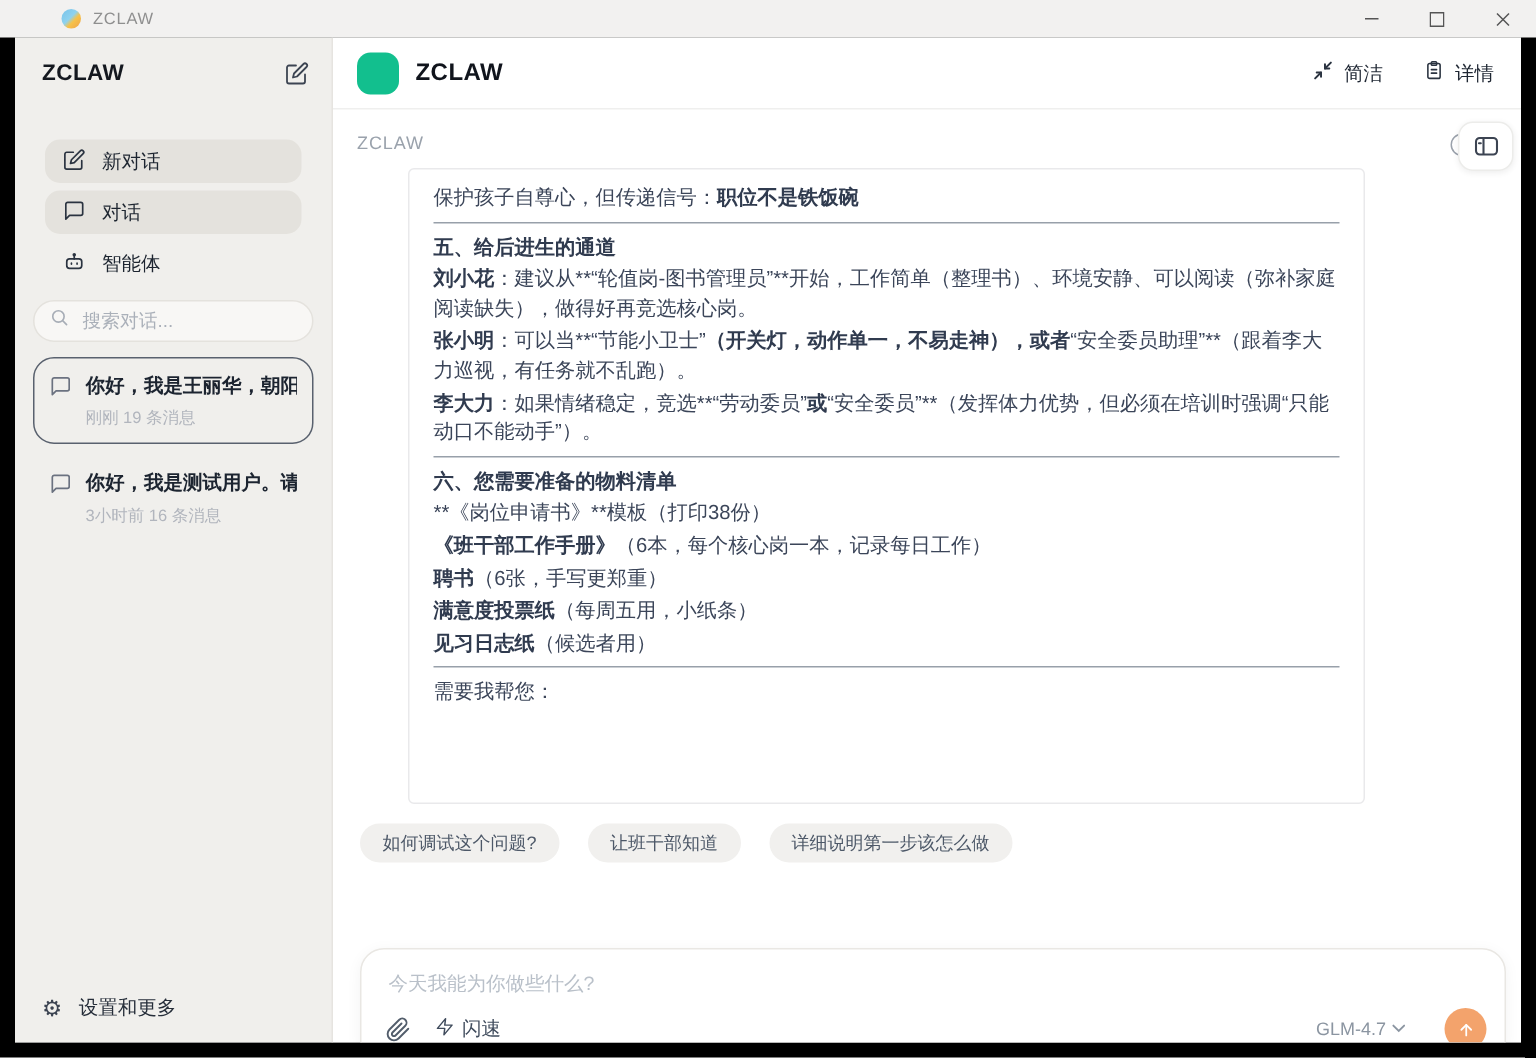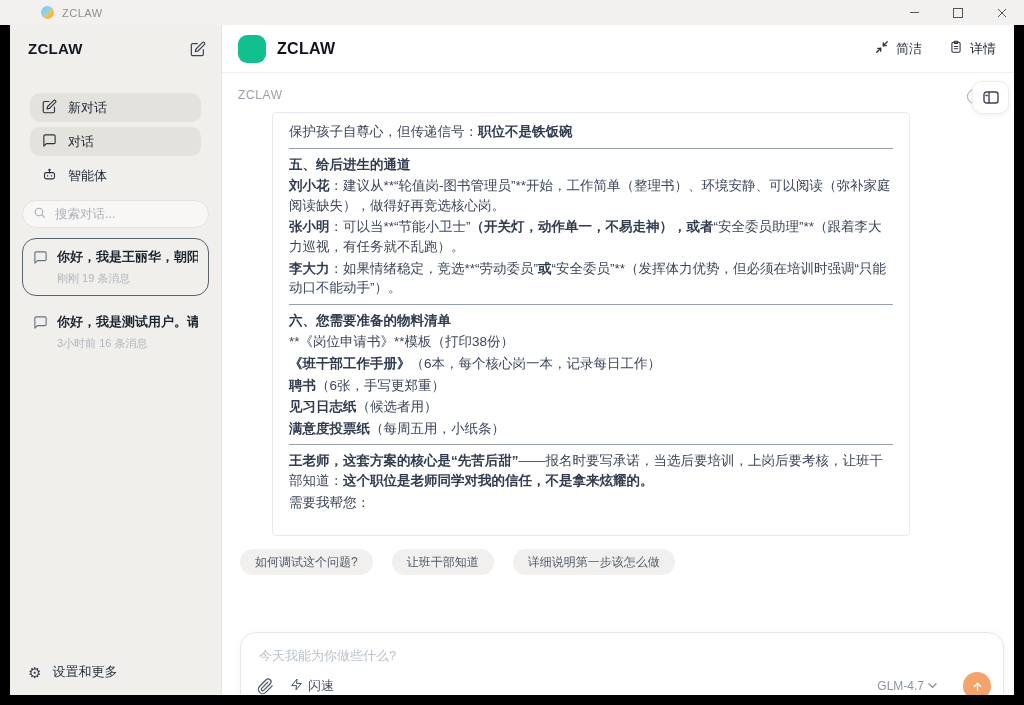--- a/index.html
+++ b/index.html
@@ -243,24 +243,23 @@
             <hr>
             <p><strong>五、给后进生的通道</strong></p>
             <p><strong>刘小花</strong><span>：建议从**“轮值岗-图书管理员”**开始，工作简单（整理书）、环境安静、可以阅读（弥补家庭阅读缺失），做得好再竞选核心岗。</span></p>
             <p><strong>张小明</strong><span>：可以当**“节能小卫士”</span><strong>（开关灯，动作单一，不易走神），或者</strong><span>“安全委员助理”**（跟着李大力巡视，有任务就不乱跑）。</span></p>
             <p><strong>李大力</strong><span>：如果情绪稳定，竞选**“劳动委员”</span><strong>或</strong><span>“安全委员”**（发挥体力优势，但必须在培训时强调“只能动口不能动手”）。</span></p>
             <hr>
             <p><strong>六、您需要准备的物料清单</strong></p>
             <p><span>**《岗位申请书》**模板（打印38份）</span></p>
             <p><strong>《班干部工作手册》</strong><span>（6本，每个核心岗一本，记录每日工作）</span></p>
             <p><strong>聘书</strong><span>（6张，手写更郑重）</span></p>
+            <p><strong>满意度投票纸</strong><span>（每周五用，小纸条）</span></p>
             <p><strong>见习日志纸</strong><span>（候选者用）</span></p>
-            <p><strong>满意度投票纸</strong><span>（每周五用，小纸条）</span></p>
             <hr>
-            <p><strong>王老师，这套方案的核心是“先苦后甜”</strong><span>——报名时要写承诺，当选后要培训，上岗后要考核，让班干部知道：</span><strong>这个职位是老师同学对我的信任，不是拿来炫耀的。</strong></p>
             <p><span>需要我帮您：</span></p>
             <p></p>
           </div>
       </div>
 
       <div class="chips">
         <div class="chip">如何调试这个问题?</div>
         <div class="chip">让班干部知道</div>
         <div class="chip">详细说明第一步该怎么做</div>
       </div>

